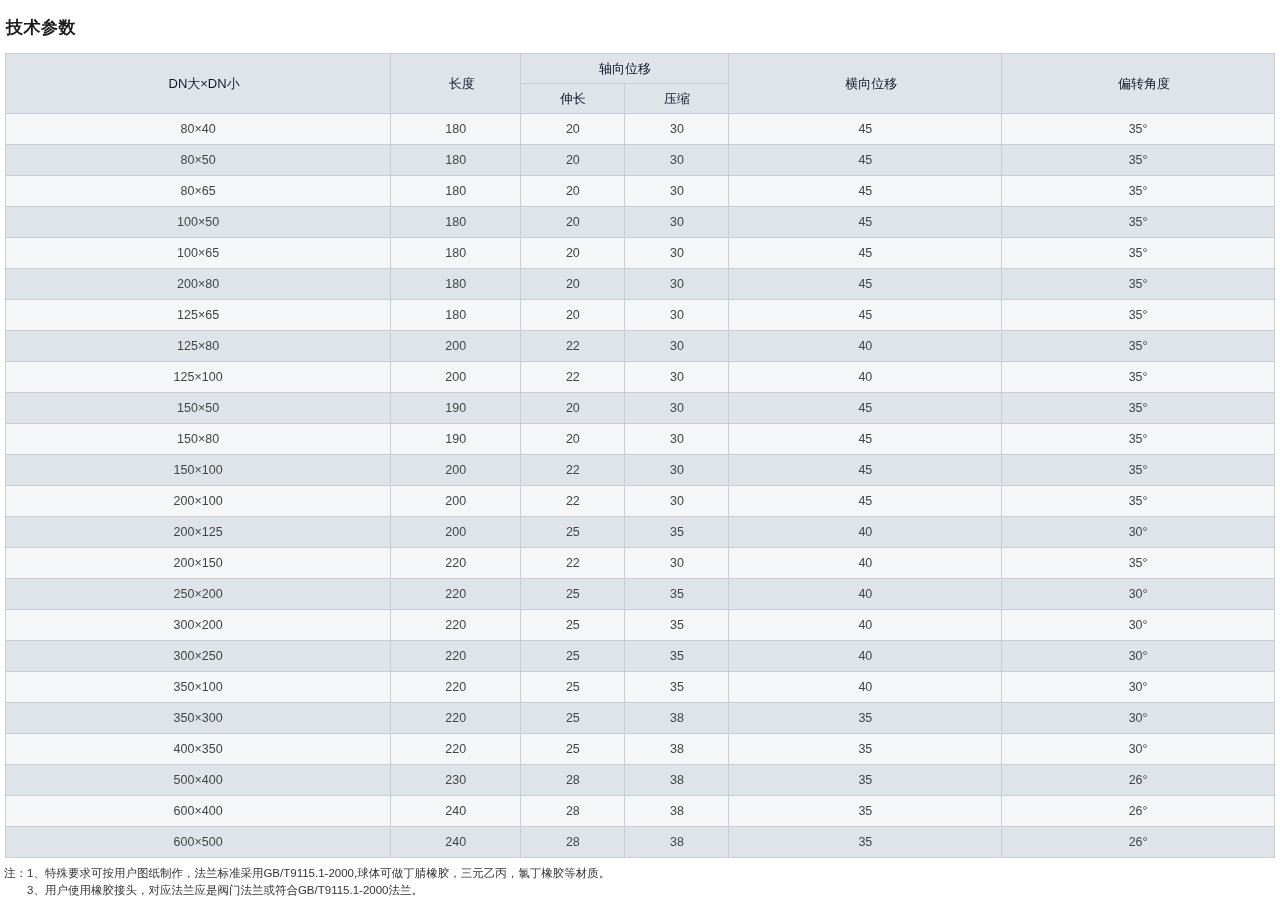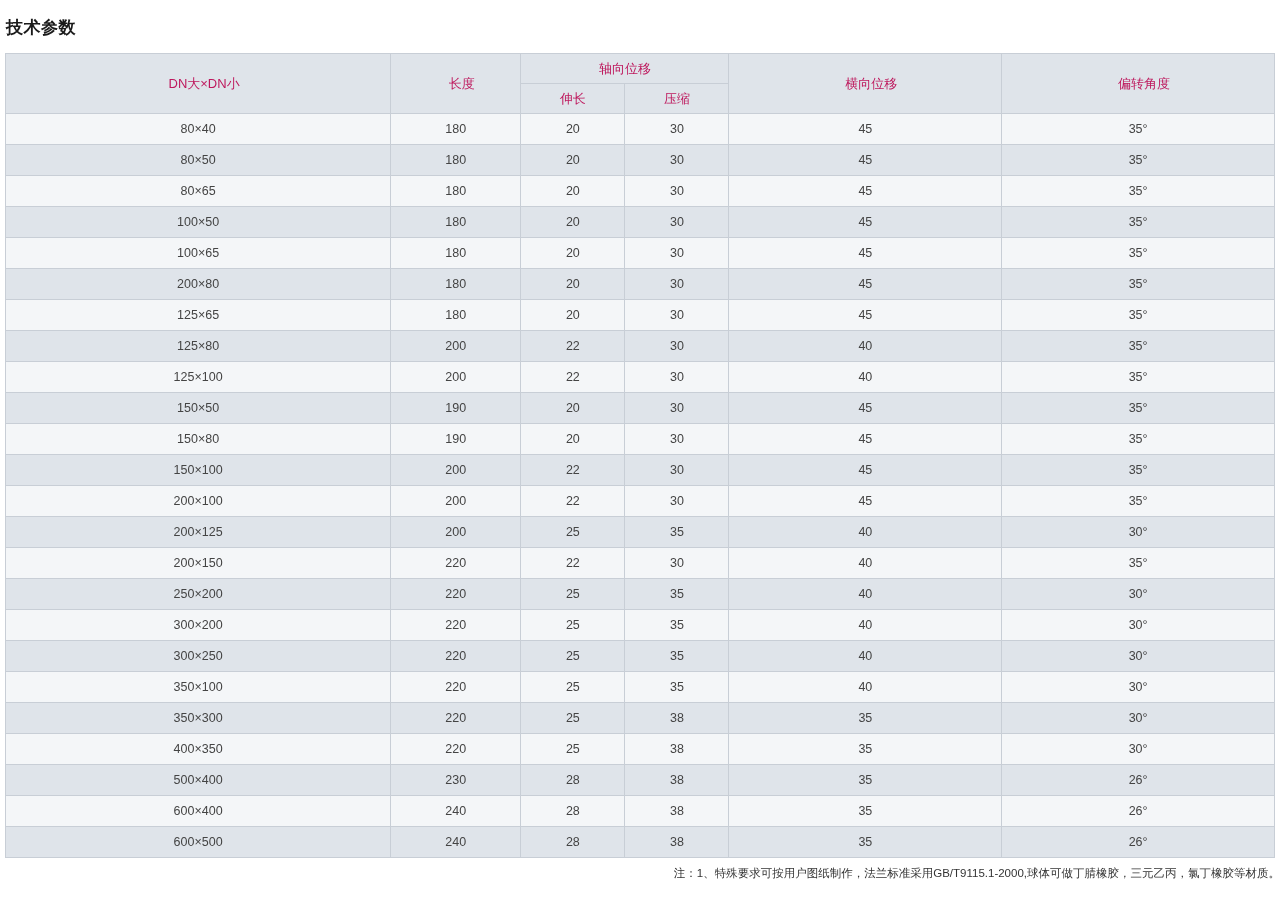--- a/index.html
+++ b/index.html
@@ -43,21 +43,21 @@
     font-size: 12.5px;
     color: #444444;
     padding: 0;
     height: 30px;
     line-height: 30px;
     overflow: hidden;
     white-space: nowrap;
   }
   table.spec-table thead th {
     background: #dfe4ea;
-    color: #be185d;
+    color: #0f172a;
     font-size: 13px;
   }
   table.spec-table thead th.tall {
     height: 58px;
     line-height: 58px;
     padding-left: 12px;
   }
   table.spec-table thead th.sub {
     height: 29px;
     line-height: 29px;
@@ -66,21 +66,20 @@
     background: #f4f6f8;
   }
   tbody tr.even td {
     background: #dfe4ea;
   }
   .notes {
     margin: 7px 0 0 4px;
     font-size: 11.5px;
     line-height: 17px;
     color: #333333;
-    text-align: right;
   }
   .notes div {
     white-space: nowrap;
   }
   .col-dn { width: 370px; }
   .col-len { width: 125px; }
   .col-ext { width: 100px; }
   .col-comp { width: 100px; }
   .col-lat { width: 262px; }
   .col-ang { width: 262px; }
@@ -305,15 +304,16 @@
           <td>28</td>
           <td>38</td>
           <td>35</td>
           <td>26°</td>
         </tr>
       </tbody>
   </table>
 
   <div class="notes" id="notes-block">
       <div>注：1、特殊要求可按用户图纸制作，法兰标准采用GB/T9115.1-2000,球体可做丁腈橡胶，三元乙丙，氯丁橡胶等材质。</div>
+      <div>　　3、用户使用橡胶接头，对应法兰应是阀门法兰或符合GB/T9115.1-2000法兰。</div>
     </div>
 
 </div>
 
 </body></html>

